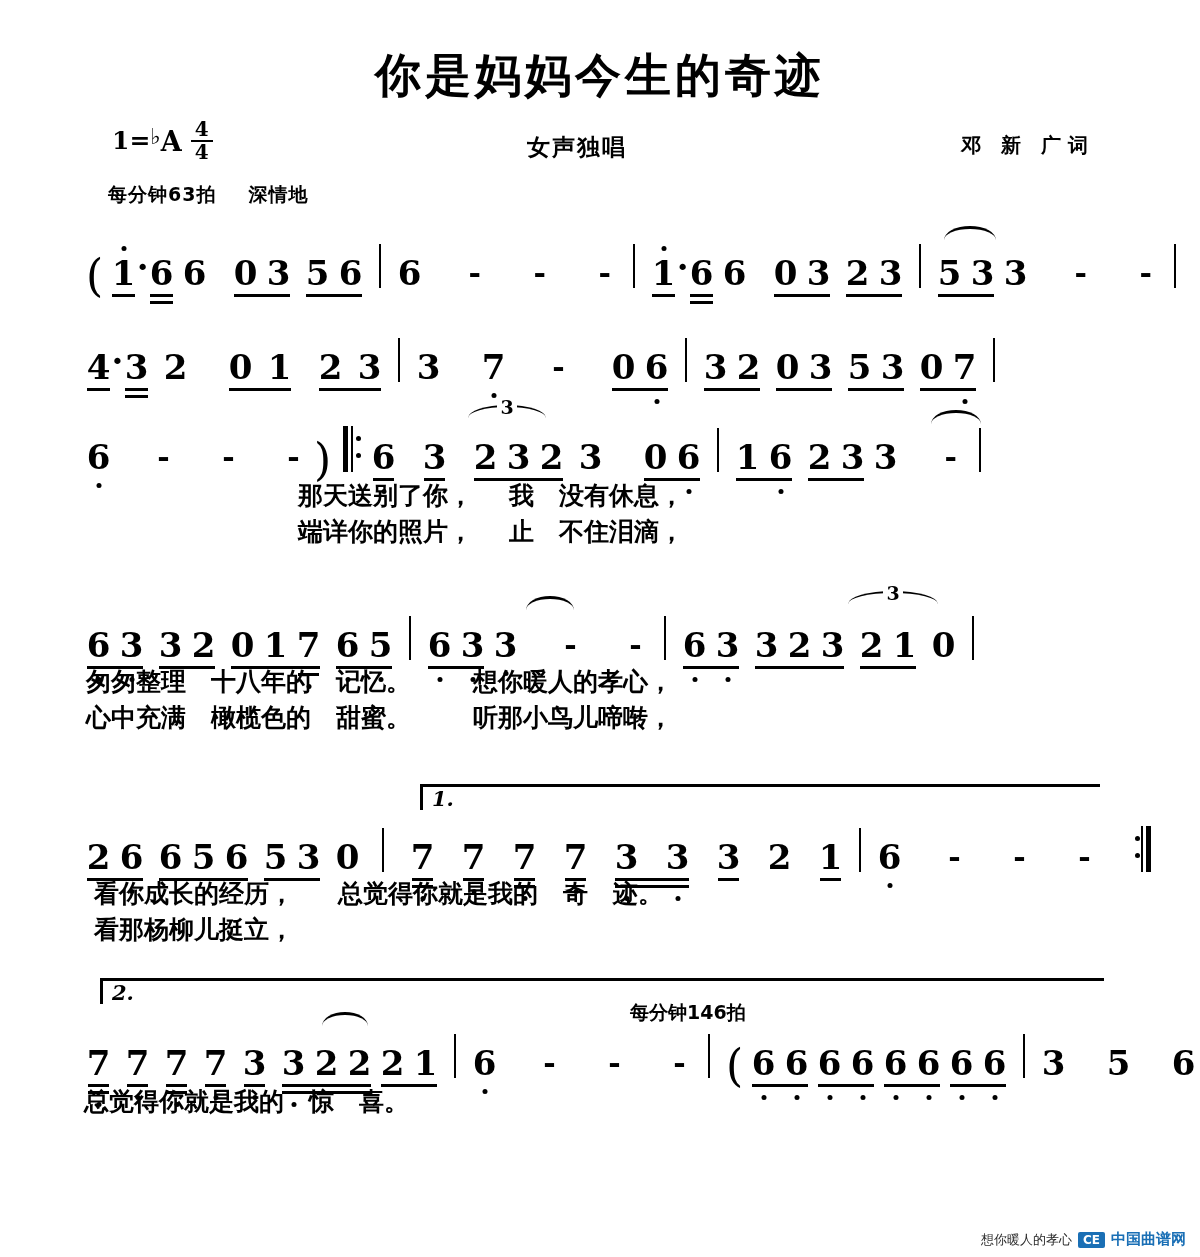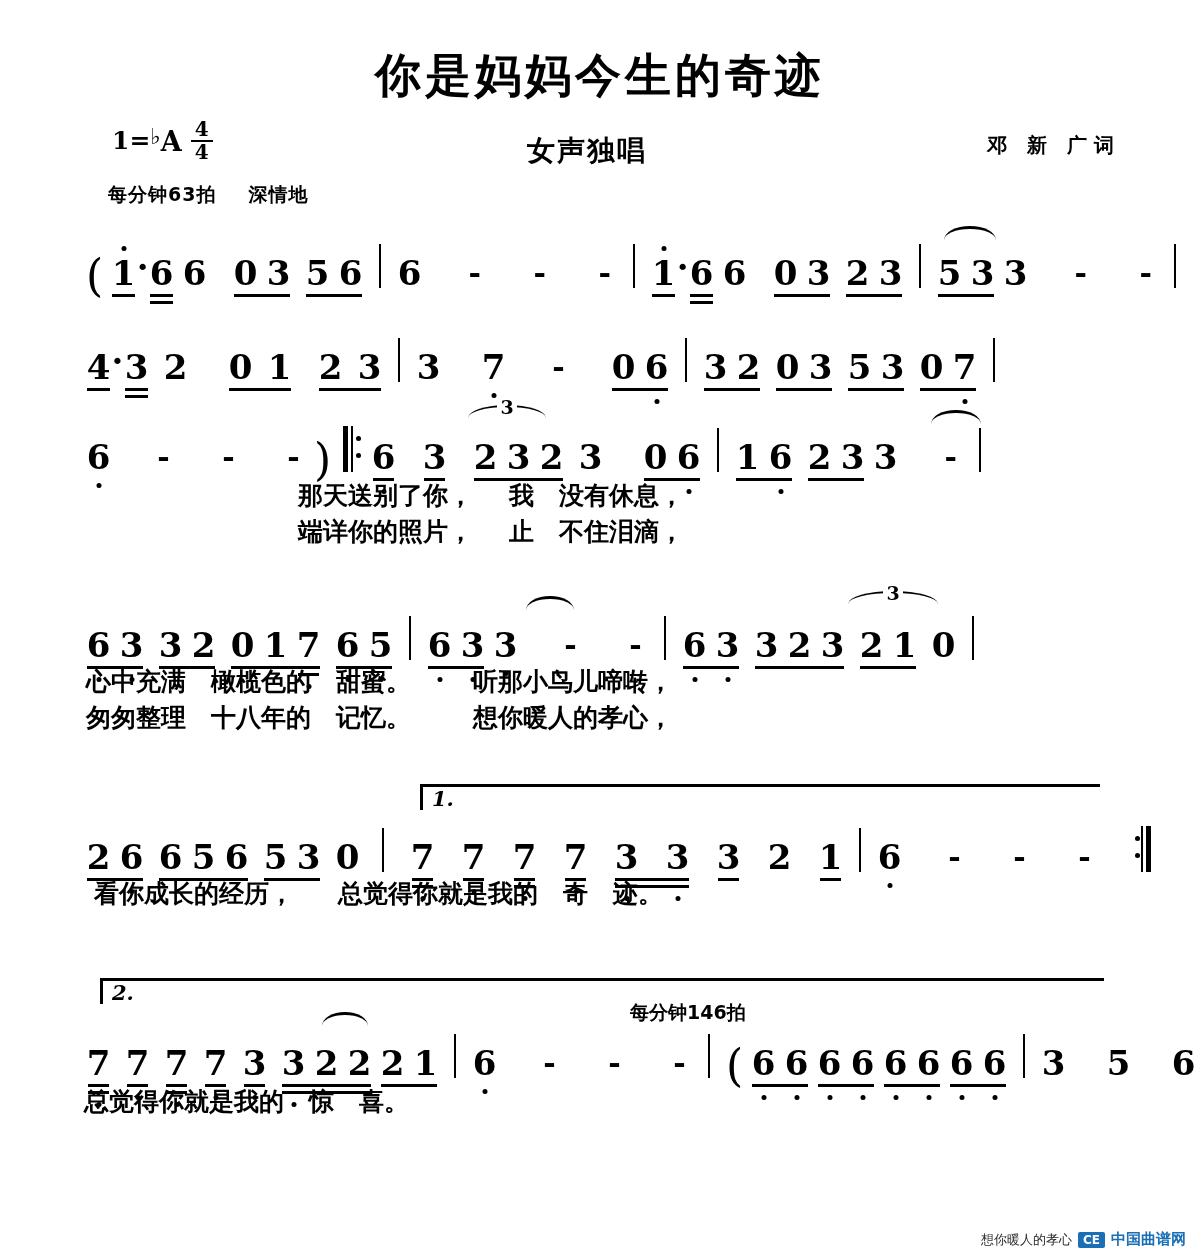--- a/index.html
+++ b/index.html
@@ -45,24 +45,24 @@
   .tempoline {
     position:absolute; left:108px; top:62px;
     font-family:"DejaVu Sans", sans-serif;
     font-weight:bold; font-size:19px; letter-spacing:1px;
   }
   .tempoline .expr { margin-left:32px; }
 
   .voicetype {
     position:absolute; left:527px; top:12px;
     font-family:Liberation Mono, monospace;
-    font-weight:bold; font-size:28px; letter-spacing:2px;
+    font-weight:bold; font-size:23px; letter-spacing:2px;
   }
   .credits {
-    position:absolute; right:86px; top:6px;
+    position:absolute; right:112px; top:6px;
     text-align:right;
     font-family:"DejaVu Sans", sans-serif;
     font-weight:bold; font-size:20px;
     line-height:1.9;
   }
   .credits div { white-space:nowrap; }
   .row {
     position:relative;
     height:96px;
     margin-left:86px;
@@ -549,24 +549,24 @@
       <span class="barline"></span>
     </div>
 
     <div class="tie" style="left:440px; top:-6px; width:48px;"></div>
     <div class="triplet" style="left:762px; top:-20px; width:90px;">
       <span class="arc"></span><span class="num">3</span>
     </div>
 
     <div class="lyrics" style="top:62px; left:0px;">
       <span class="lyr">
+        <span>匆匆整理　十八年的　记忆。</span><span style="display:inline-block;width:62px;"></span><span>想你暖人的孝心，</span>
+      </span>
+      <span class="lyr">
         <span>心中充满　橄榄色的　甜蜜。</span><span style="display:inline-block;width:62px;"></span><span>听那小鸟儿啼啭，</span>
-      </span>
-      <span class="lyr">
-        <span>匆匆整理　十八年的　记忆。</span><span style="display:inline-block;width:62px;"></span><span>想你暖人的孝心，</span>
       </span>
     </div>
   </div>
 
   <div class="row with-lyrics" style="height:200px;">
     <div class="volta" style="left:334px; top:-8px; width:680px; height:30px;">
       <span class="top"></span>
         <span class="left"></span>
       <span class="lbl">1.</span>
     </div>
@@ -633,20 +633,23 @@
             <i></i>
             <i></i>
           </span>
       </span>
     </div>
 
     <div class="lyrics" style="top:84px; left:8px;">
       <span class="lyr">
         <span>看你成长的经历，</span><span style="display:inline-block;width:44px;"></span><span>总觉得你就是我的　奇　迹。</span>
       </span>
+      <span class="lyr">
+        <span>看那杨柳儿挺立，</span>
+      </span>
     </div>
   </div>
 
   <div class="row with-lyrics" style="height:190px; margin-left:100px;">
     <div class="volta" style="left:0px; top:-14px; width:1004px; height:30px;">
       <span class="top"></span>
         <span class="left"></span>
       <span class="lbl">2.</span>
     </div>
 

